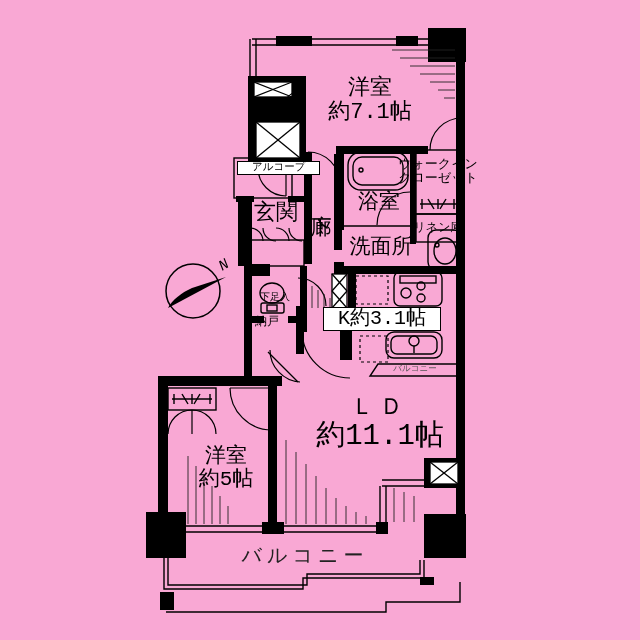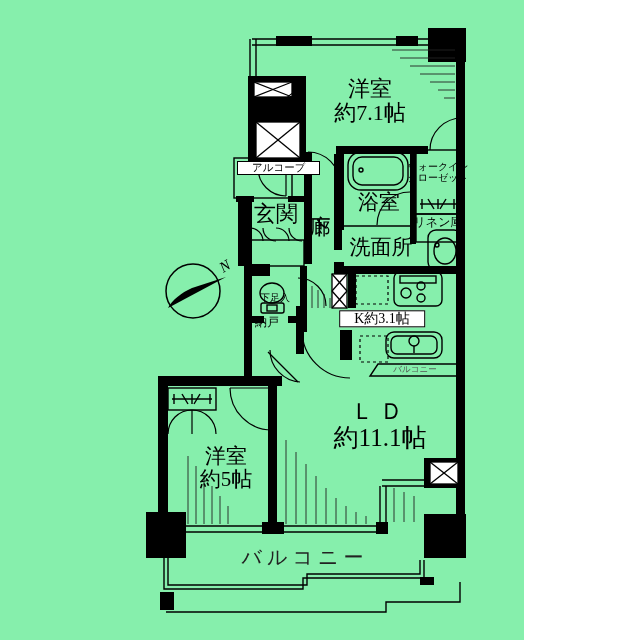--- a/index.html
+++ b/index.html
@@ -1,17 +1,17 @@
 <!DOCTYPE html>
 <html><head>
 <meta charset="utf-8">
 <style>
   html,body{margin:0;padding:0;background:#fff;}
-  #plan{position:relative;width:524px;height:640px;background:#86efac;overflow:hidden;
-        font-family:Liberation Serif, serif;color:#000;}
+  #plan{position:relative;width:640px;height:640px;background:#f9a8d4;overflow:hidden;
+        font-family:Liberation Mono, monospace;color:#000;}
   #plan svg{position:absolute;left:0;top:0;}
   .lbl{position:absolute;white-space:nowrap;line-height:1.1;color:#000;}
   .c{transform:translate(-50%,-50%);text-align:center;}
   .boxed{border:1.2px solid #000;background:#fff;padding:0 14px;}
   .vert{writing-mode:vertical-rl;text-orientation:upright;letter-spacing:4px;}
   .gray{color:#555;}
 </style>
 </head>
 <body>
 
@@ -246,34 +246,34 @@
   <div>約7.1帖</div>
 </div>
 
 <div class="lbl boxed" style="left:237px;top:161px;font-size:10.5px;">アルコーブ</div>
 <div class="lbl c" style="left:270px;top:110px;font-size:10px;">物入</div>
 <div class="lbl c" style="left:276px;top:214px;font-size:22px;">玄関</div>
 <div class="lbl c" style="left:275px;top:256px;font-size:10px;margin-top:41px;">下足入</div>
 <div class="lbl vert" style="left:308px;top:198px;font-size:21px;">廊下</div>
 <div class="lbl c" style="left:379px;top:203px;font-size:21px;">浴室</div>
 
-<div class="lbl c" style="left:438px;top:172px;font-size:10px;">
+<div class="lbl c" style="left:438px;top:172px;font-size:13px;">
   <div>ウォークイン</div>
   <div>クローゼット</div>
 </div>
 
-<div class="lbl c" style="left:438px;top:223px;font-size:12px;">リネン庫</div>
+<div class="lbl c" style="left:438px;top:229px;font-size:12px;">リネン庫</div>
 <div class="lbl c" style="left:381px;top:248px;font-size:21px;">洗面所</div>
 <div class="lbl" style="left:255px;top:316px;font-size:12px;">納戸</div>
-<div class="lbl c boxed" style="left:382px;top:319px;font-size:14px;">K約3.1帖</div>
+<div class="lbl c boxed" style="left:382px;top:319px;font-size:20px;">K約3.1帖</div>
 <div class="lbl c gray" style="left:415px;top:370px;font-size:8.5px;">バルコニー</div>
 
 <div class="lbl c" style="left:380px;top:425px;font-size:23px;">
   <div style="letter-spacing:6px;">ＬＤ</div>
-  <div style="font-size:25px;">約11.1帖</div>
+  <div style="font-size:29px;">約11.1帖</div>
 </div>
 
 <div class="lbl c" style="left:226px;top:468px;font-size:21px;">
   <div>洋室</div>
   <div>約5帖</div>
 </div>
 
 <div class="lbl c" style="left:305px;top:557px;font-size:20px;letter-spacing:5px;color:#222;">バルコニー</div>
 
 <div class="lbl" style="left:220px;top:258px;font-size:15px;font-style:italic;transform:rotate(-32deg);">N</div>

